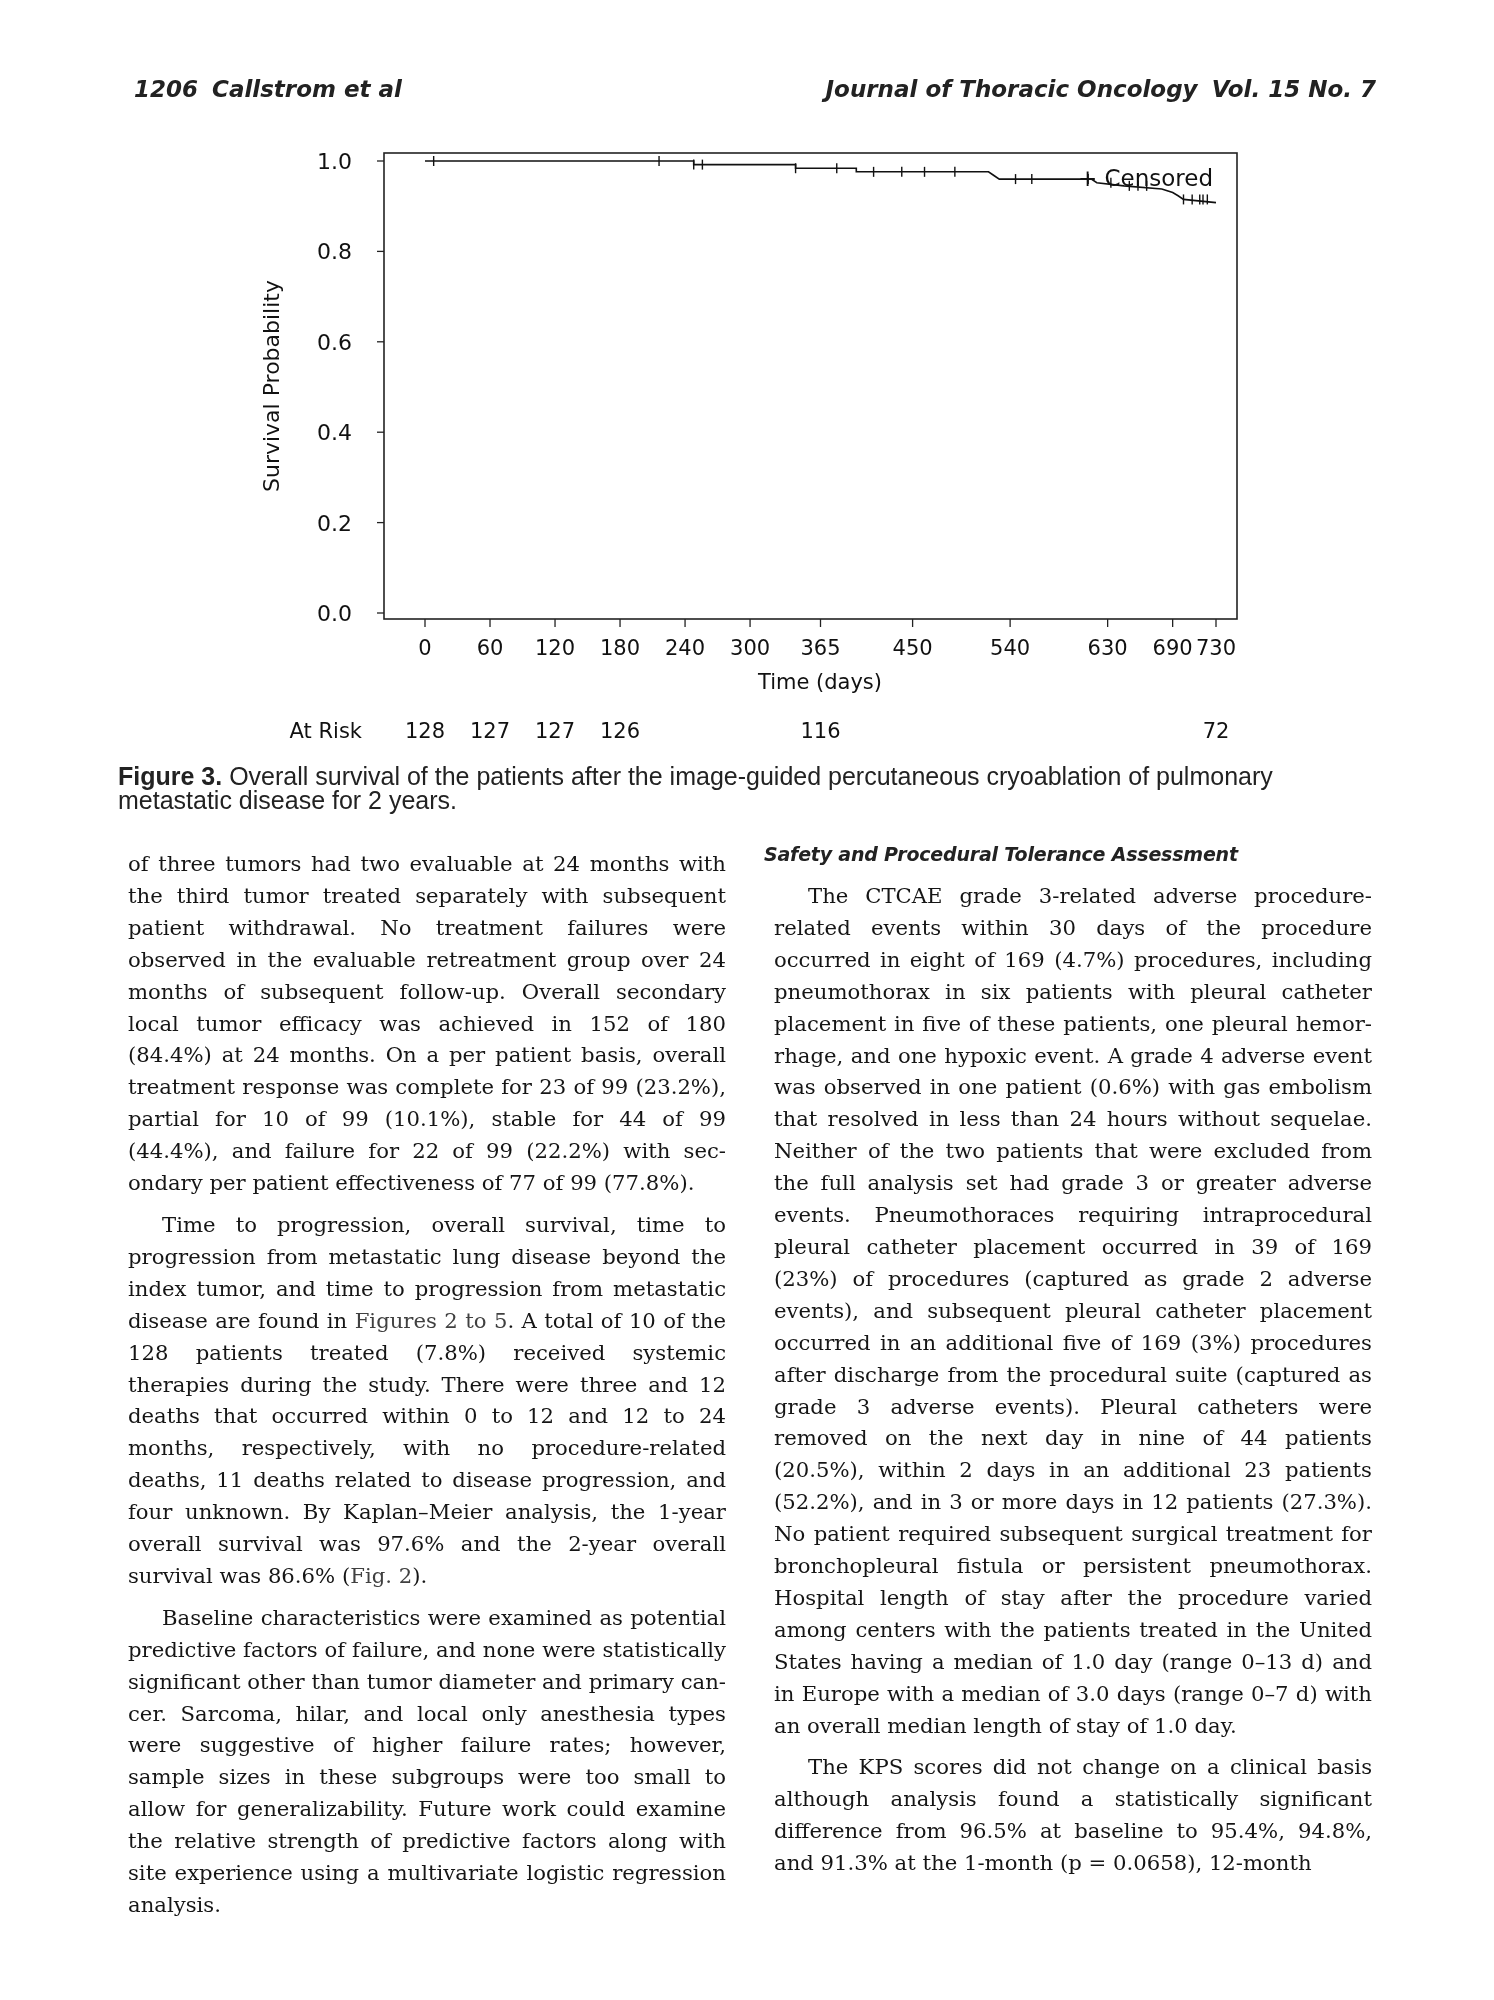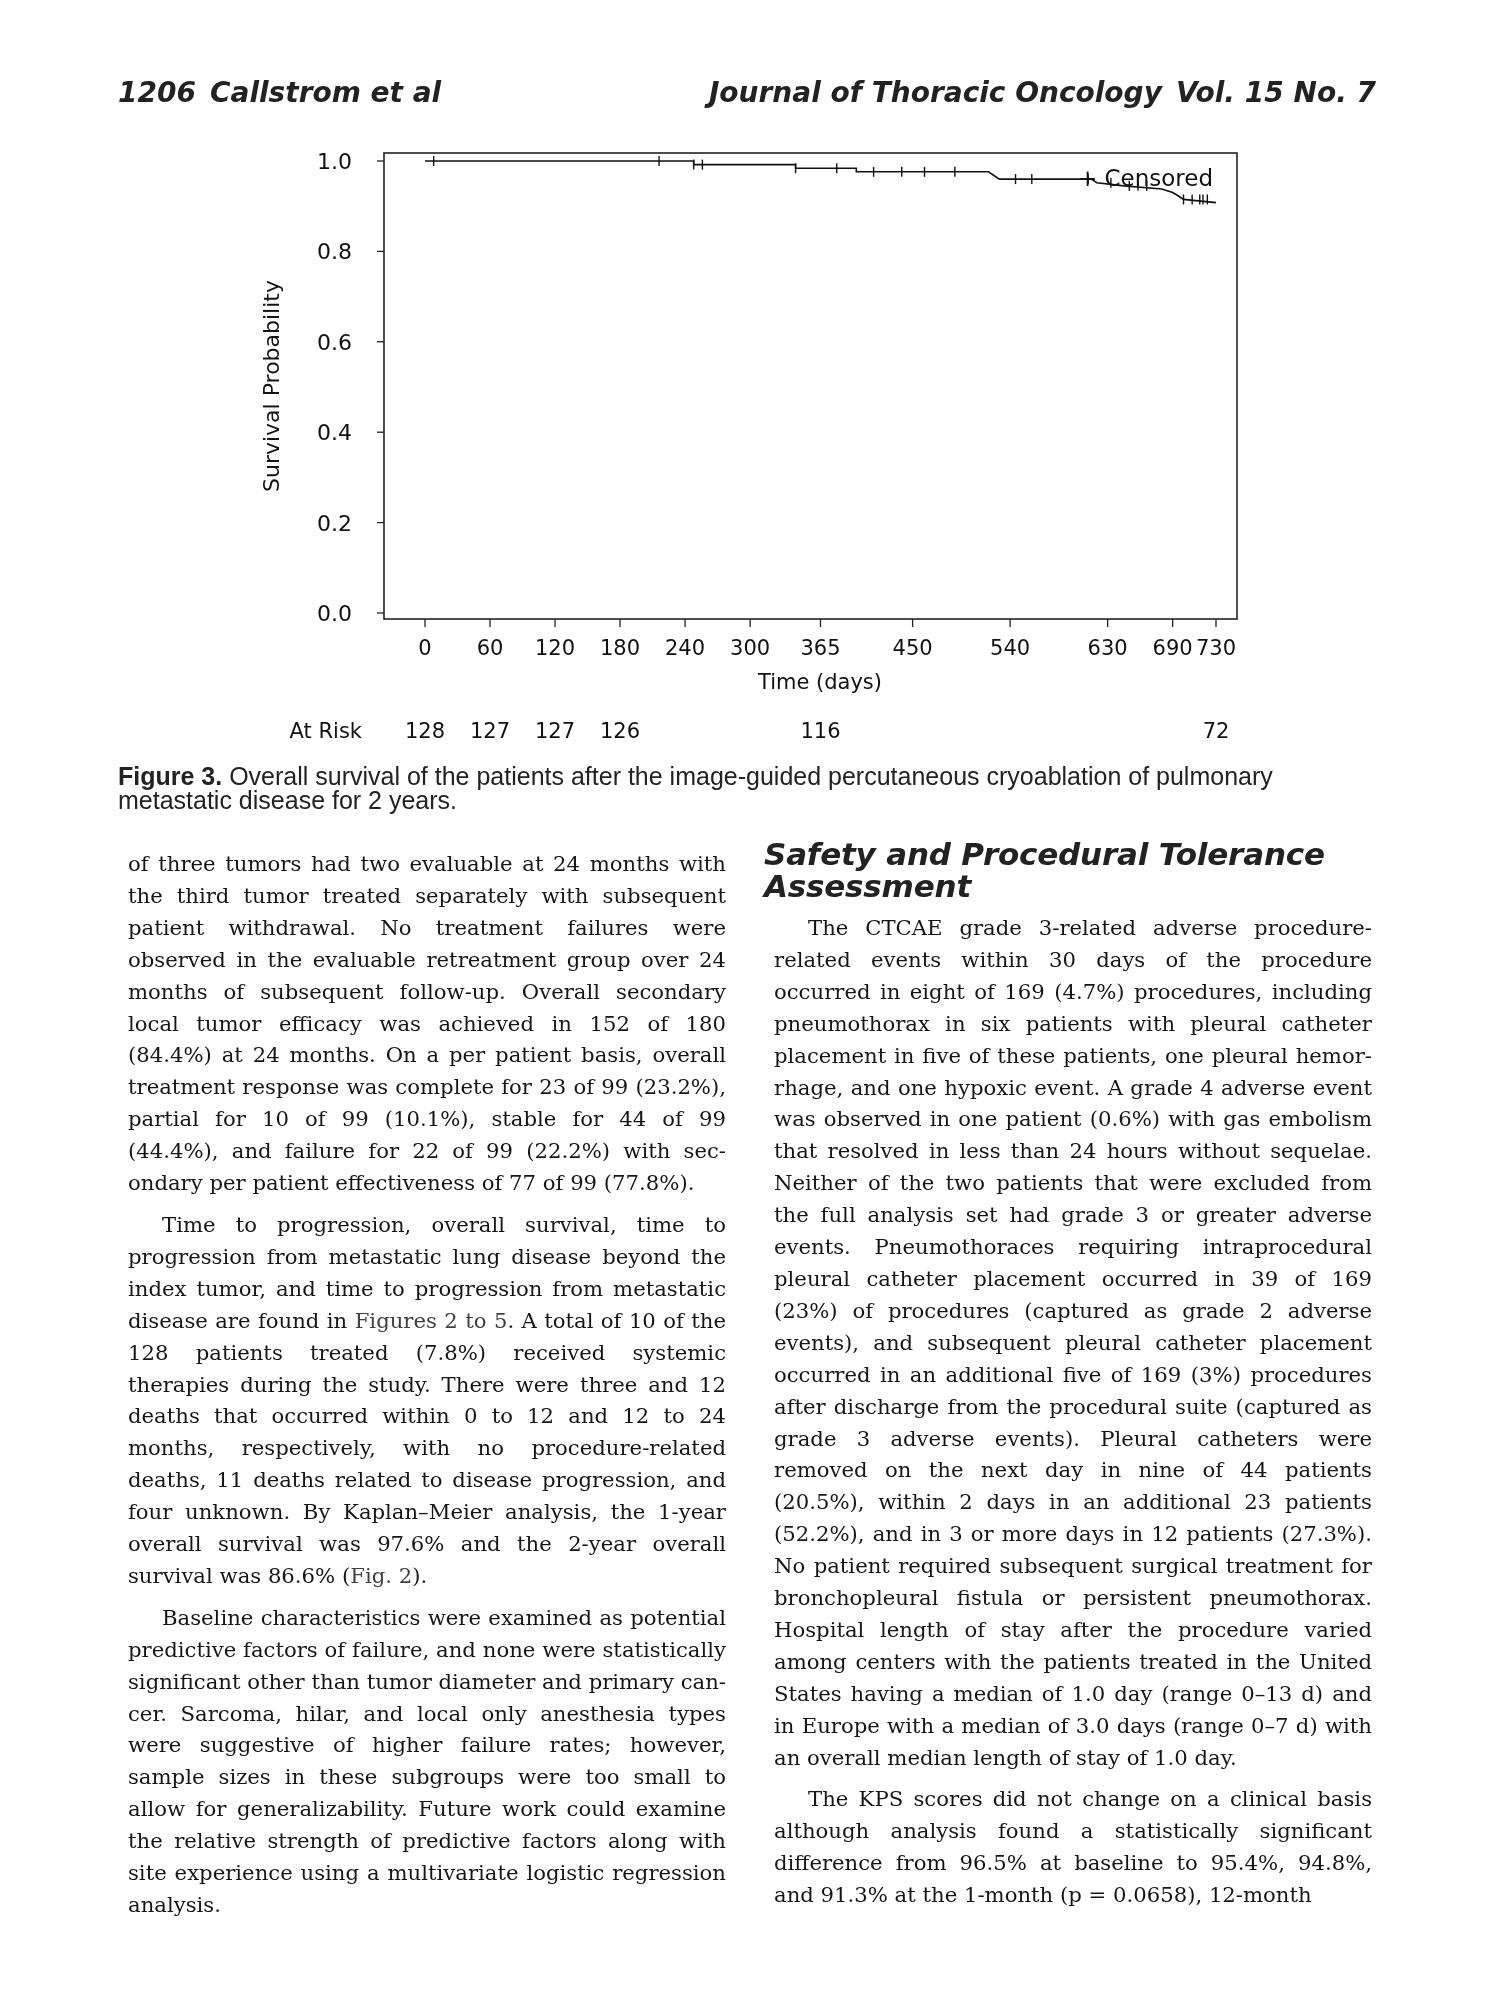--- a/index.html
+++ b/index.html
@@ -1,36 +1,36 @@
 <!DOCTYPE html>
 <html><head>
 <meta charset="utf-8">
 <style>
   html, body { margin: 0; padding: 0; background: #ffffff; }
   body { width: 1494px; height: 2000px; position: relative; overflow: hidden; color: #1a1a1a; }
-  .header { position: absolute; top: 76px; left: 118px; right: 118px; height: 30px;
-            font-family: "DejaVu Sans", sans-serif; font-style: italic; font-weight: bold; font-size: 28px; color: #222; }
+  .header { position: absolute; top: 76px; left: 134px; right: 118px; height: 30px;
+            font-family: "DejaVu Sans", sans-serif; font-style: italic; font-weight: bold; font-size: 23px; color: #222; }
   .header .left { position: absolute; left: 0; top: 0; }
   .header .right { position: absolute; right: 0; top: 0; }
   .header .gap { display: inline-block; width: 14px; }
   .figure { position: absolute; left: 0; top: 140px; width: 1494px; height: 610px; }
   .figure svg { position: absolute; left: 0; top: 0; }
   .ytick-label, .xtick-label, .risk-label, .axis-title, .legend-text {
     font-family: "DejaVu Sans", sans-serif; fill: #111; }
   .caption { position: absolute; left: 118px; width: 1262px; top: 764px;
              font-family: Liberation Sans, sans-serif; font-size: 25px; line-height: 24px; color: #222; }
   .caption .fig-label { font-weight: bold; }
   .col { position: absolute; top: 838px; width: 618px;
          font-family: "DejaVu Serif", serif; font-size: 21.2px; line-height: 31.9px; color: #151515;
          text-align: justify; hyphens: manual; }
   .col.left { left: 118px; }
   .col.right { left: 764px; width: 618px; }
   .col p { margin: 10px; }
   .col p.indent { text-indent: 34px; }
-  .section-heading { font-family: "DejaVu Sans", sans-serif; font-style: italic; font-size: 31px;
+  .section-heading { font-family: "DejaVu Sans", sans-serif; font-style: italic; font-size: 19px;
                      line-height: 32px; margin: 0 0 1px 0; color: #222; text-align: left; letter-spacing: -0.2px; }
   .link { color: #404040; }
 </style>
 </head>
 <body>
 
 <div class="header">
   <div class="left">
     <span>1206</span><span class="gap"></span><span>Callstrom et al</span>
   </div>

